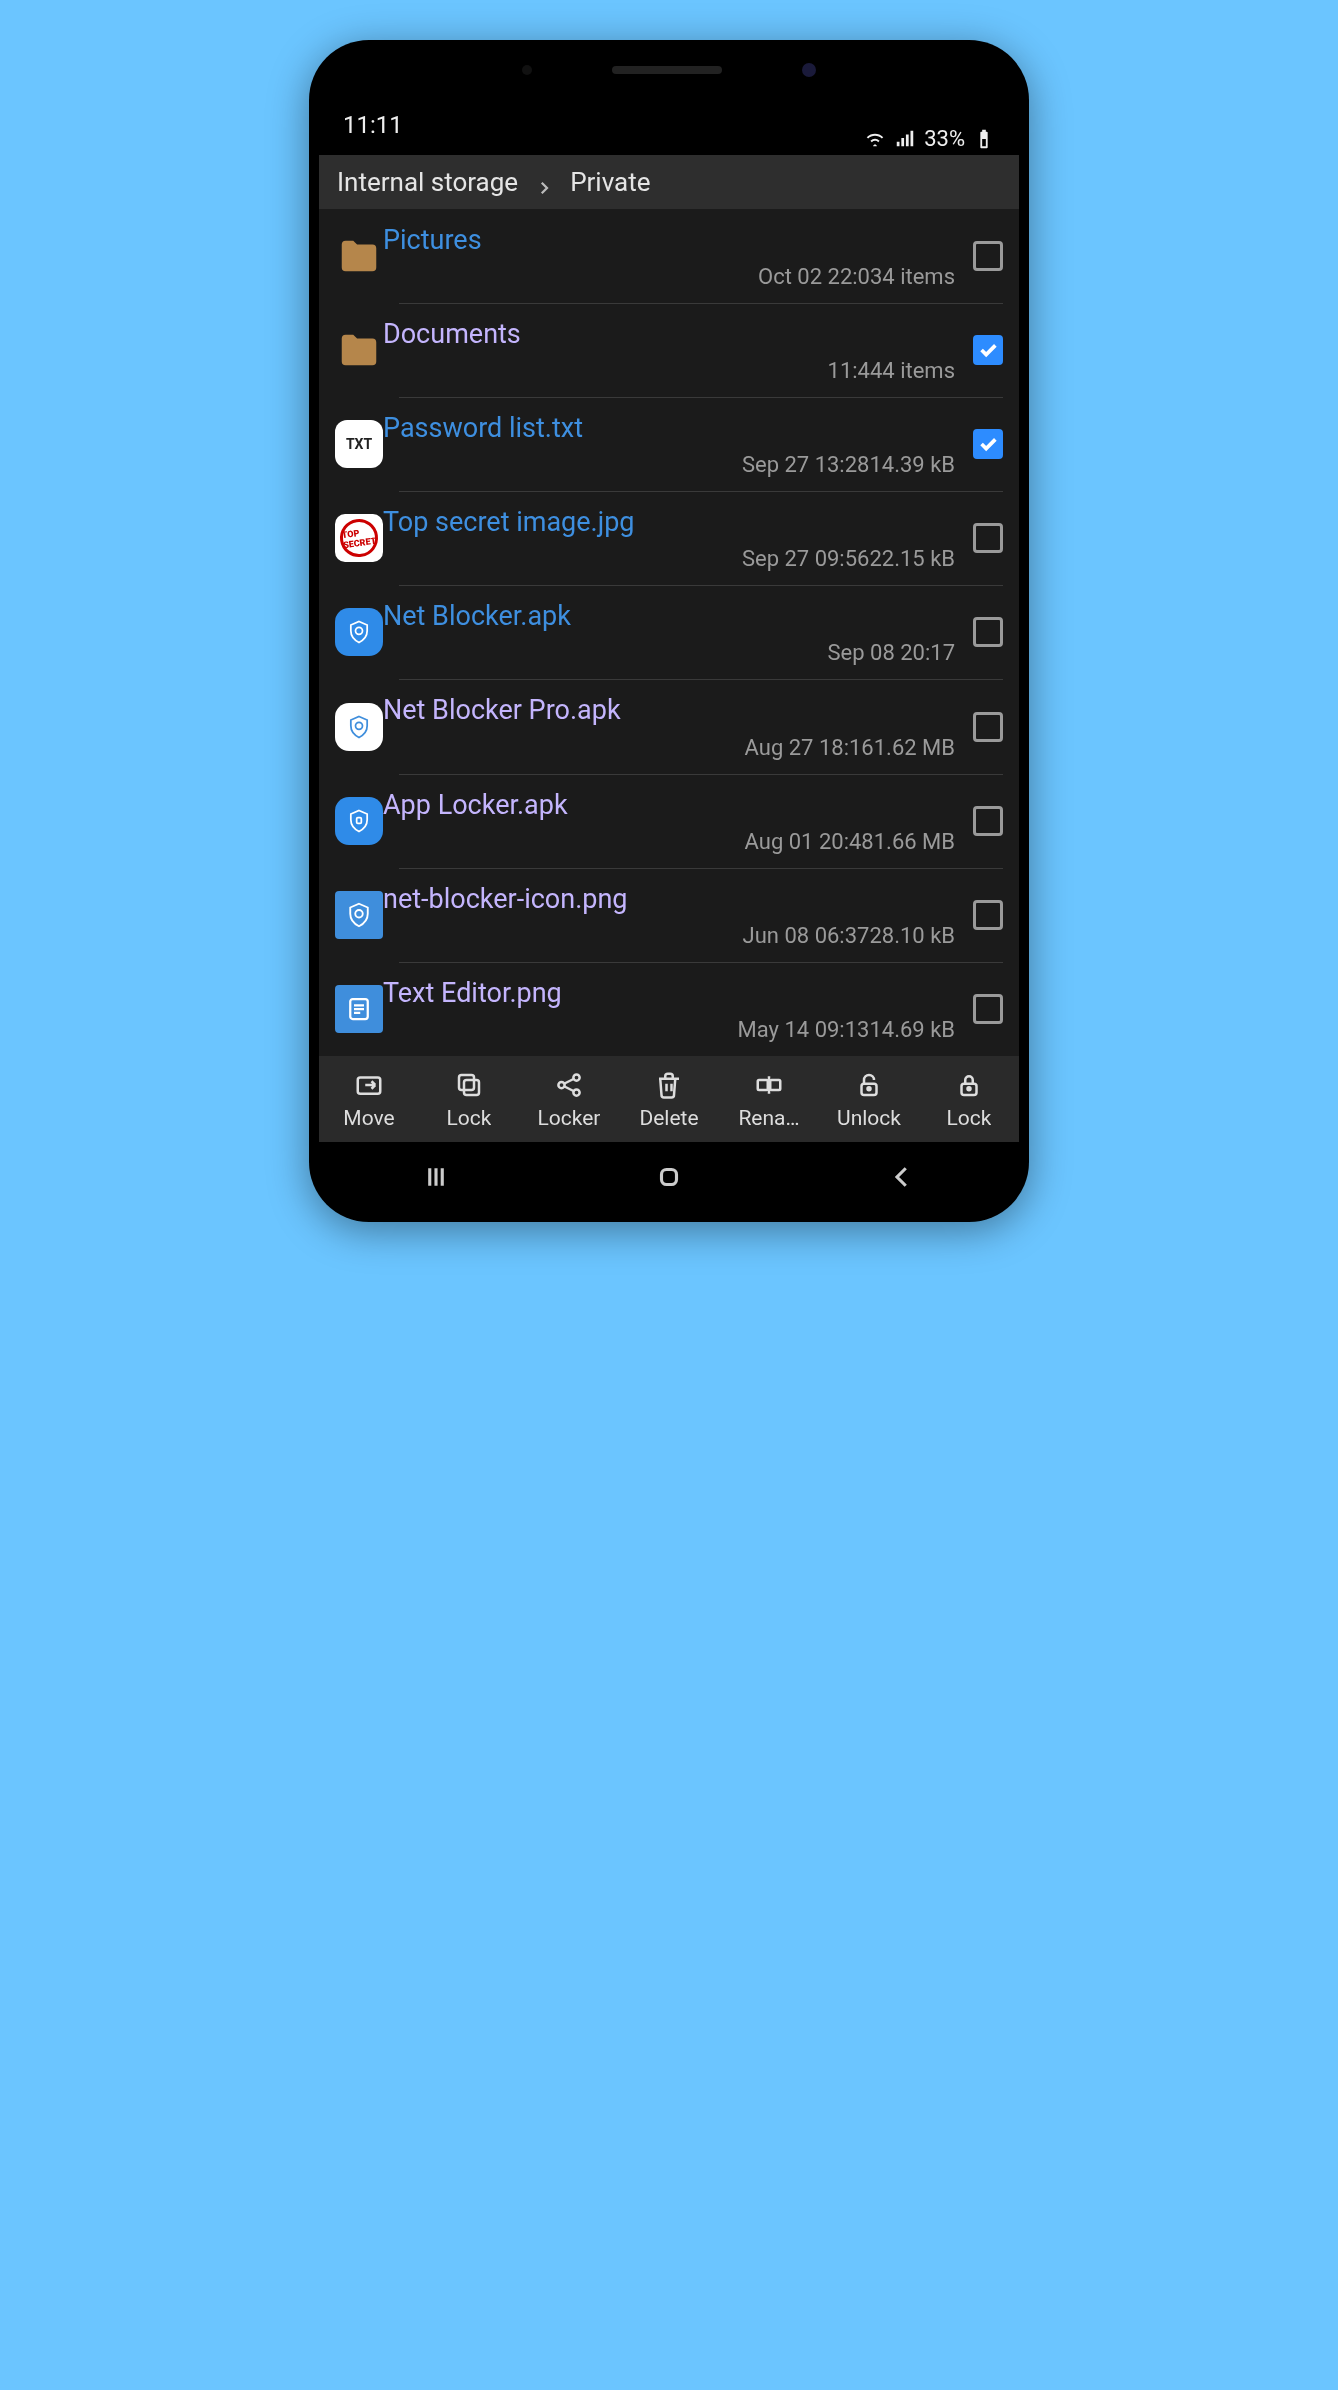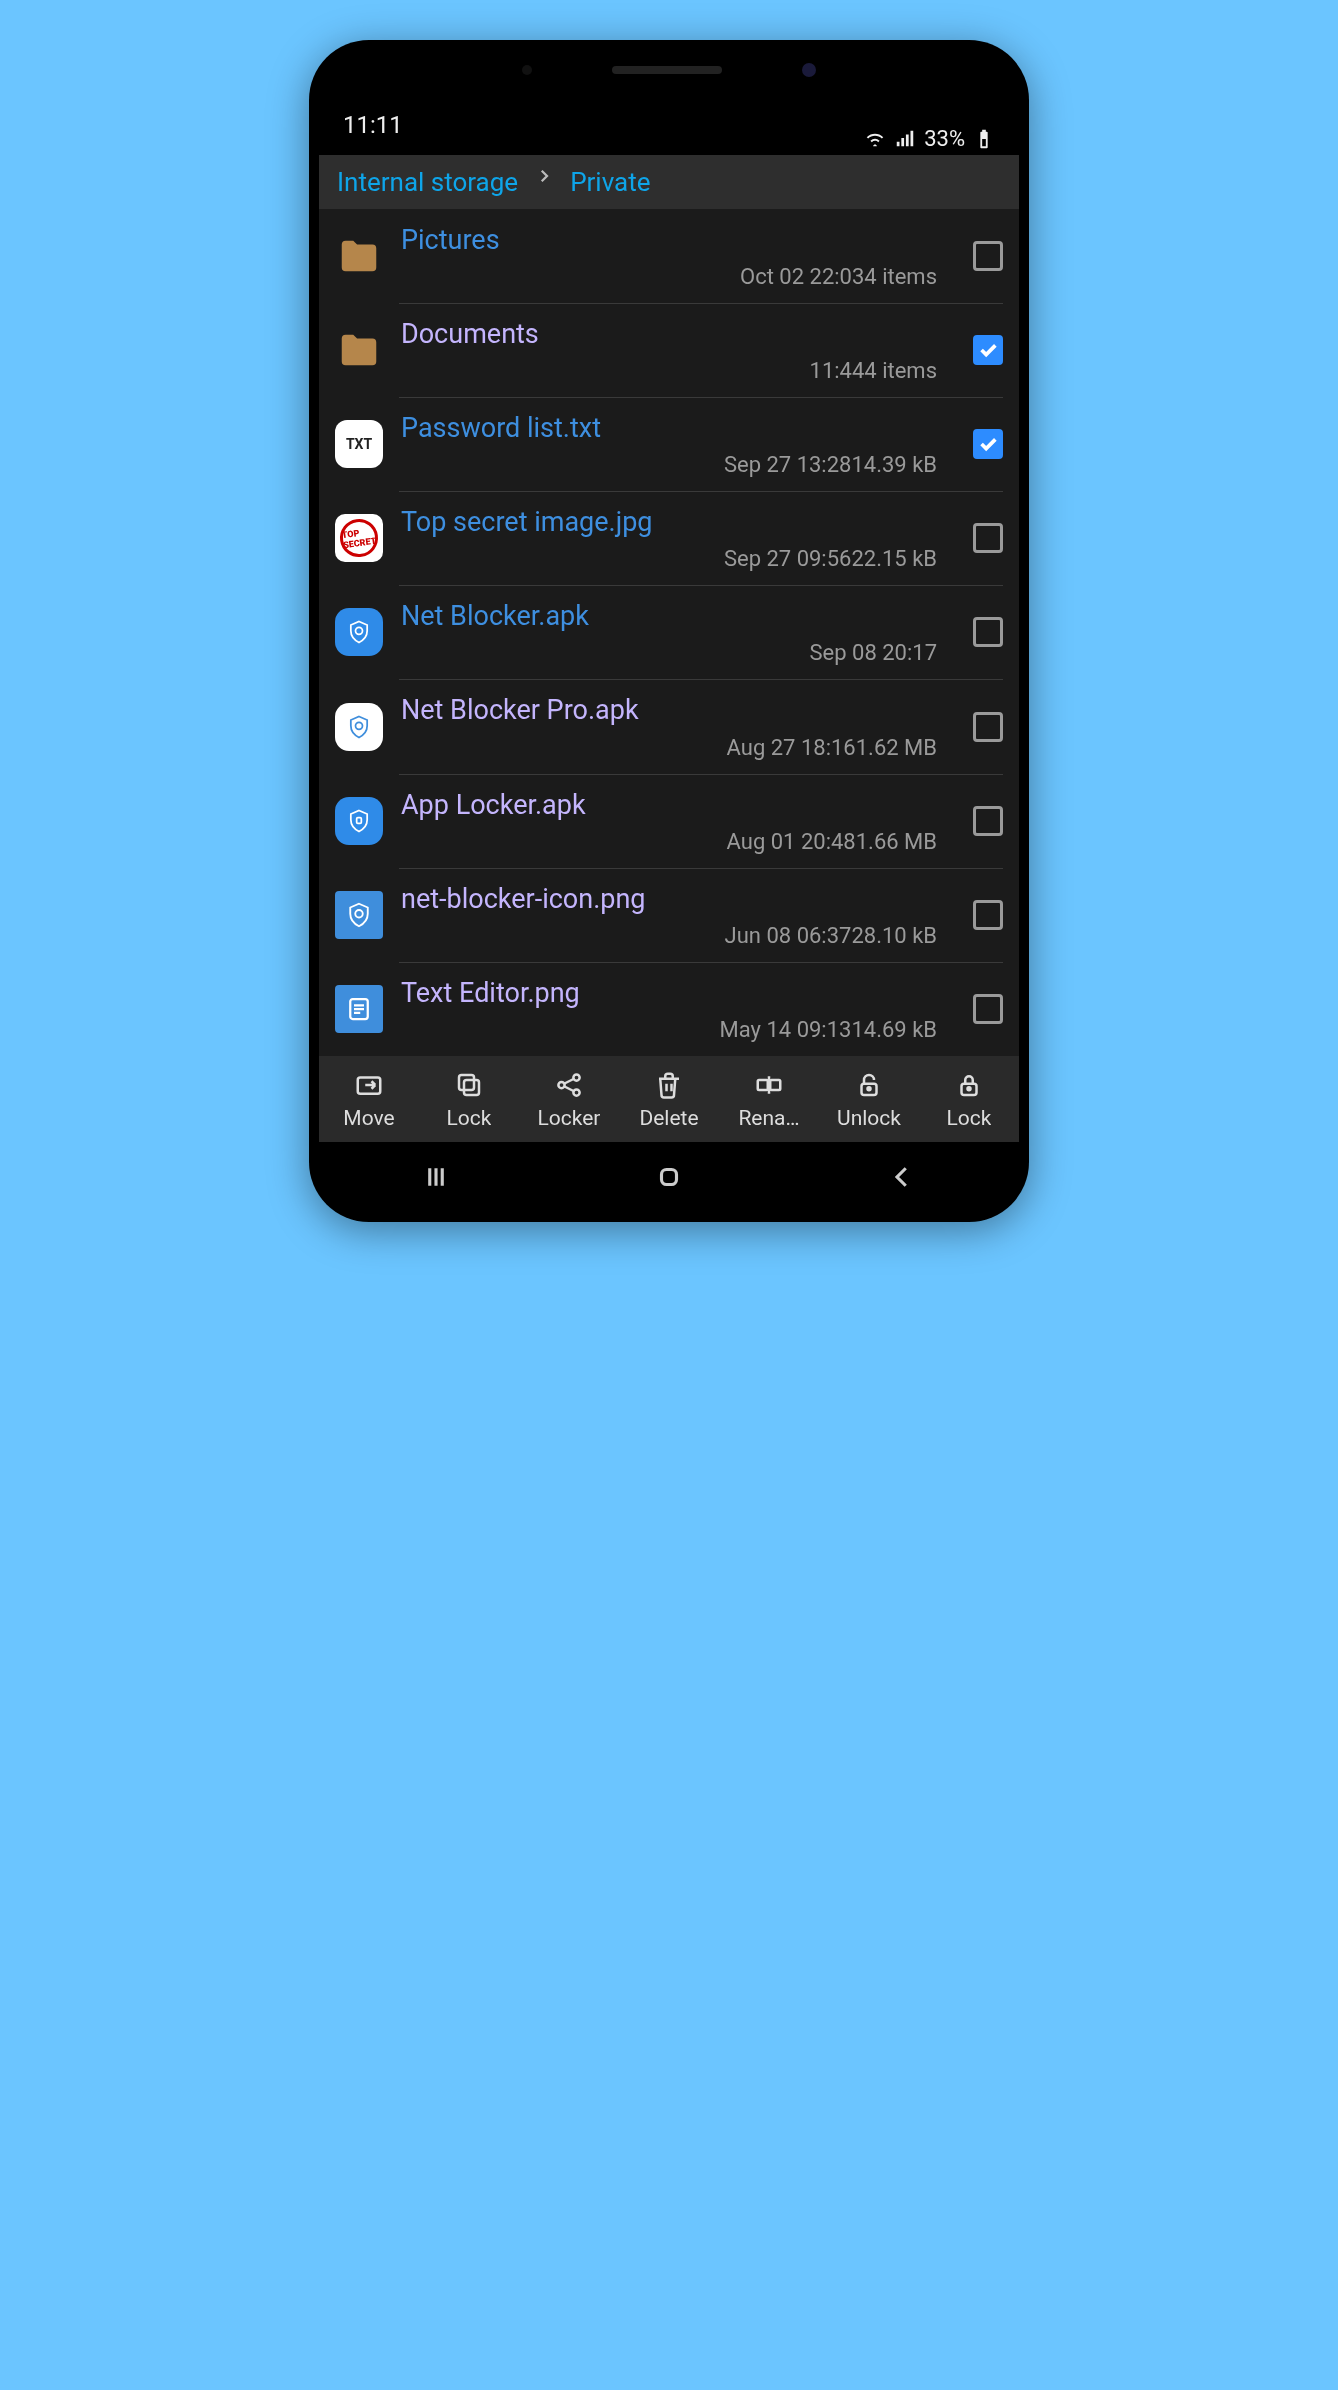--- a/index.html
+++ b/index.html
@@ -40,35 +40,34 @@
     justify-content: space-between;
     align-items: center;
     padding: 8px 24px 4px;
     color: #eee;
     font-size: 24px;
   }
   .status-right { display: flex; align-items: center; gap: 8px; margin-top: 28px; }
   .status-right svg { width: 22px; height: 22px; }
   .breadcrumb {
     background: #2e2e2e;
-    color: #0ea5e9;
+    color: #e5e5e5;
     font-size: 26px;
     padding: 12px 18px;
     display: flex;
-    align-items: flex-start;
+    align-items: flex-end;
     gap: 17px;
   }
   .content {
     background: #1b1b1b;
   }
   .file-row {
     display: flex;
     align-items: center;
     padding: 14px 16px 14px 16px;
-    gap: 18px;
     position: relative;
   }
   .file-row + .file-row::before {
     content:"";
     position:absolute;
     top:0; left:80px; right:16px;
     height:1px;
     background:#3a3a3a;
   }
   .file-icon {

